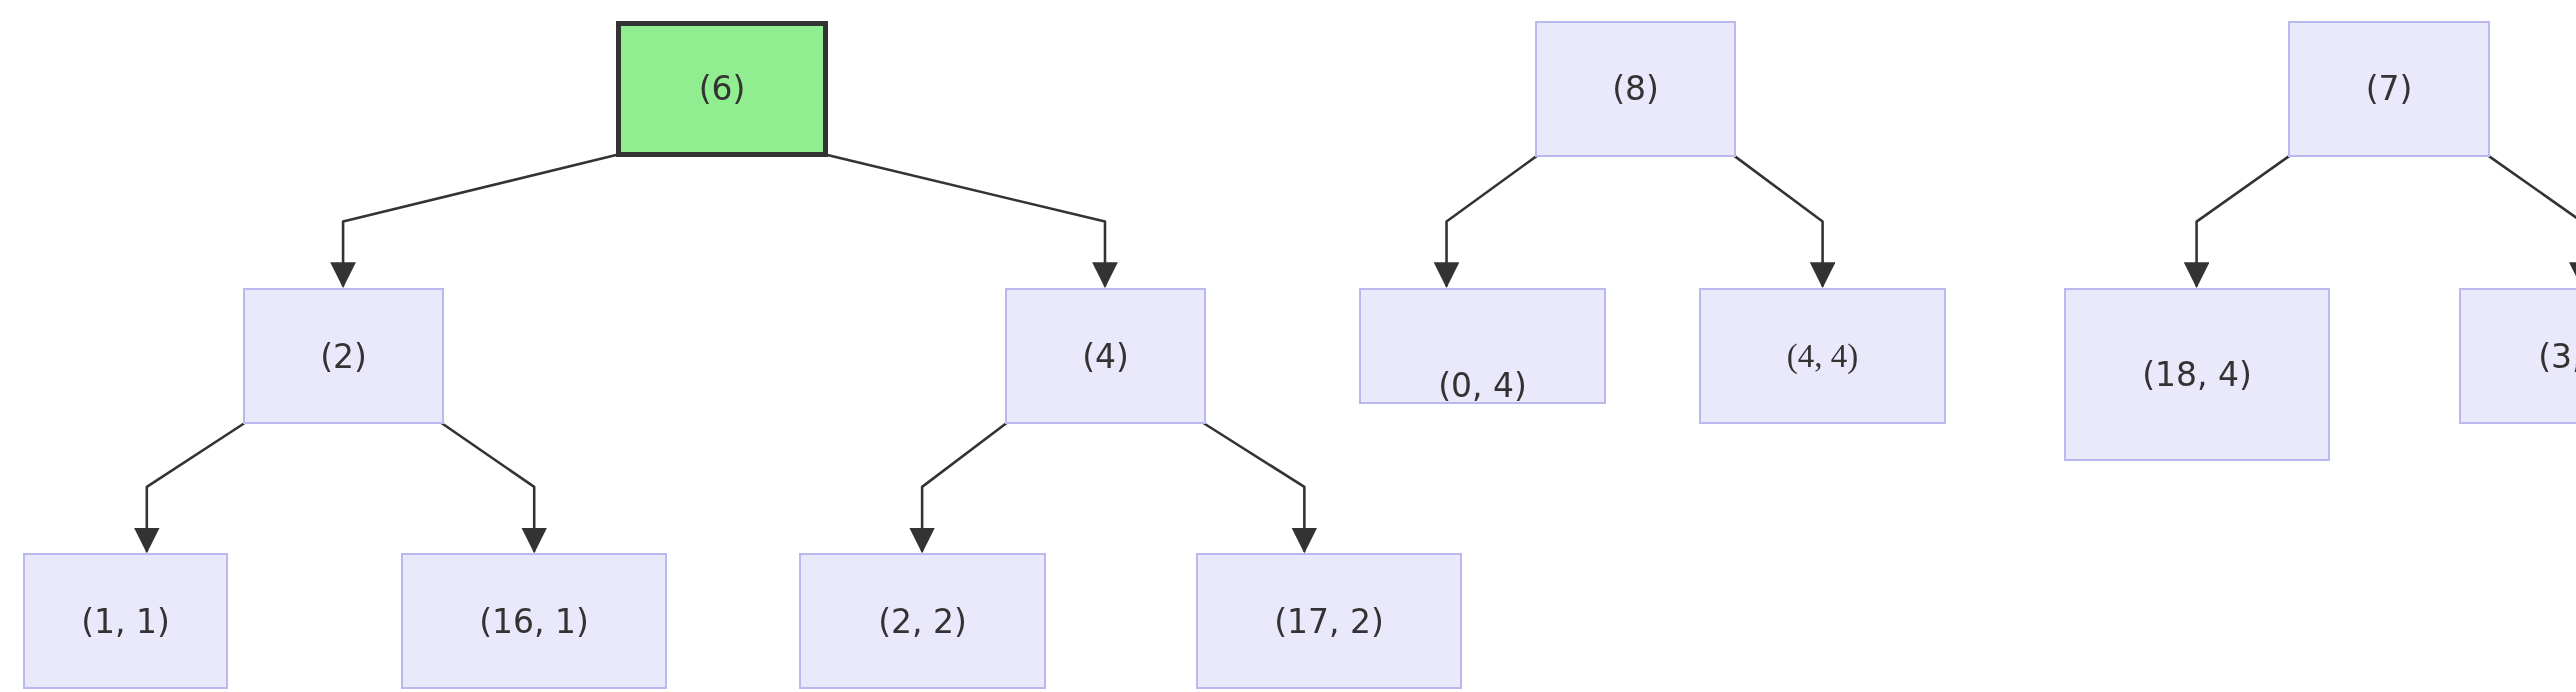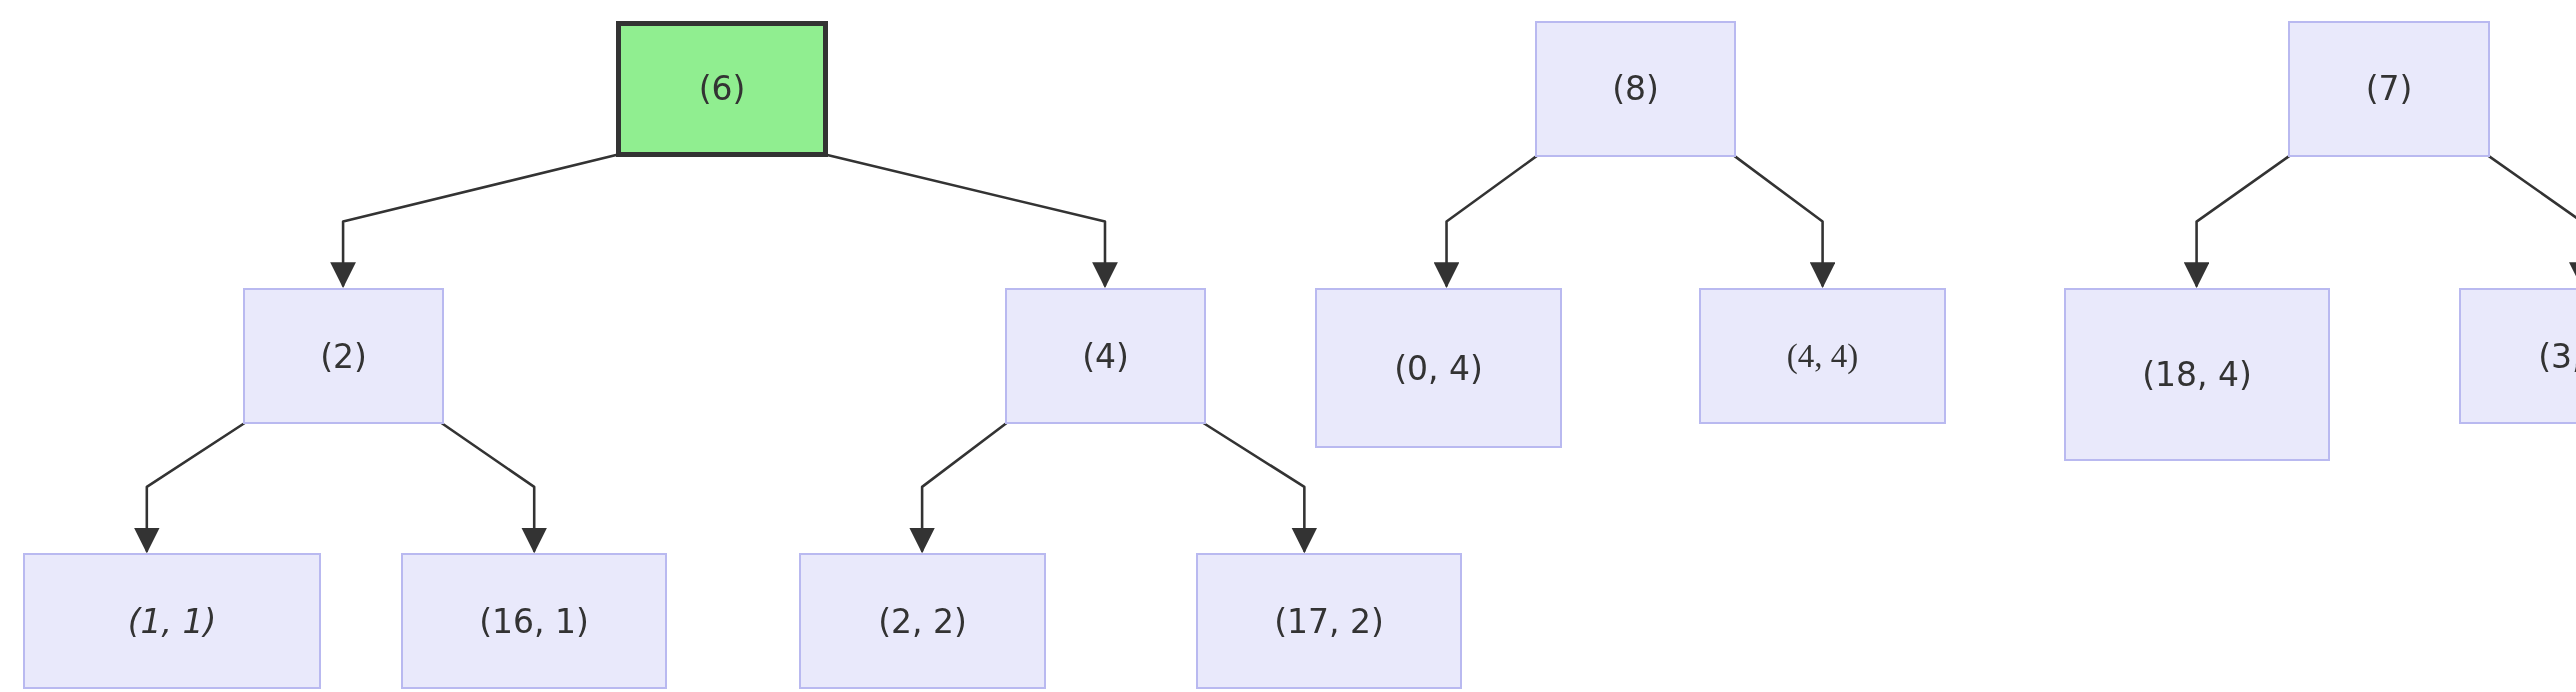--- a/index.html
+++ b/index.html
@@ -48,26 +48,26 @@
     white-space: nowrap;
   }
   .node.highlight {
     background: var(--root-fill, #90ee90);
     border: 5.2px solid var(--root-border, #333333);
   }
   
   .n-t1-root  { left: 616px; top: 20.6px;   width: 212px; height: 136px; }
   .n-t1-l     { left: 243px;  top: 288px;  width: 201px; height: 136px; }
   .n-t1-r     { left: 1005px; top: 288px;  width: 201px; height: 136px; }
-  .n-t1-ll    { left: 23px;   top: 553px; width: 298px; height: 136px; font-style: italic; }
+  .n-t1-ll    { left: 23px;   top: 553px; width: 205px; height: 136px; }
   .n-t1-lr    { left: 401px;  top: 553px; width: 266px; height: 136px; }
   .n-t1-rl    { left: 799px; top: 553px; width: 247px; height: 136px; }
   .n-t1-rr    { left: 1172px; top: 553px; width: 266px; height: 136px; margin-left: 24px; }
   .n-t2-root  { left: 1535px; top: 20.6px;   width: 201px; height: 136px; }
-  .n-t2-l     { left: 1315px; top: 288px;  width: 247px; height: 160px; }
+  .n-t2-l     { left: 1359px; top: 288px;  width: 247px; height: 116px; align-items: flex-end; }
   .n-t2-r     { left: 1699px; top: 288px;  width: 247px; height: 136px; font-family: Liberation Serif, serif; }
   .n-t3-root  { left: 2288px; top: 20.6px;   width: 202px; height: 136px; }
   .n-t3-l     { left: 2064px; top: 288px;  width: 266px; height: 173px; }
   .n-t3-r     { left: 2459px; top: 288px;  width: 247px; height: 136px; }
 </style>
 </head>
 <body>
 
 <div id="canvas">
 

